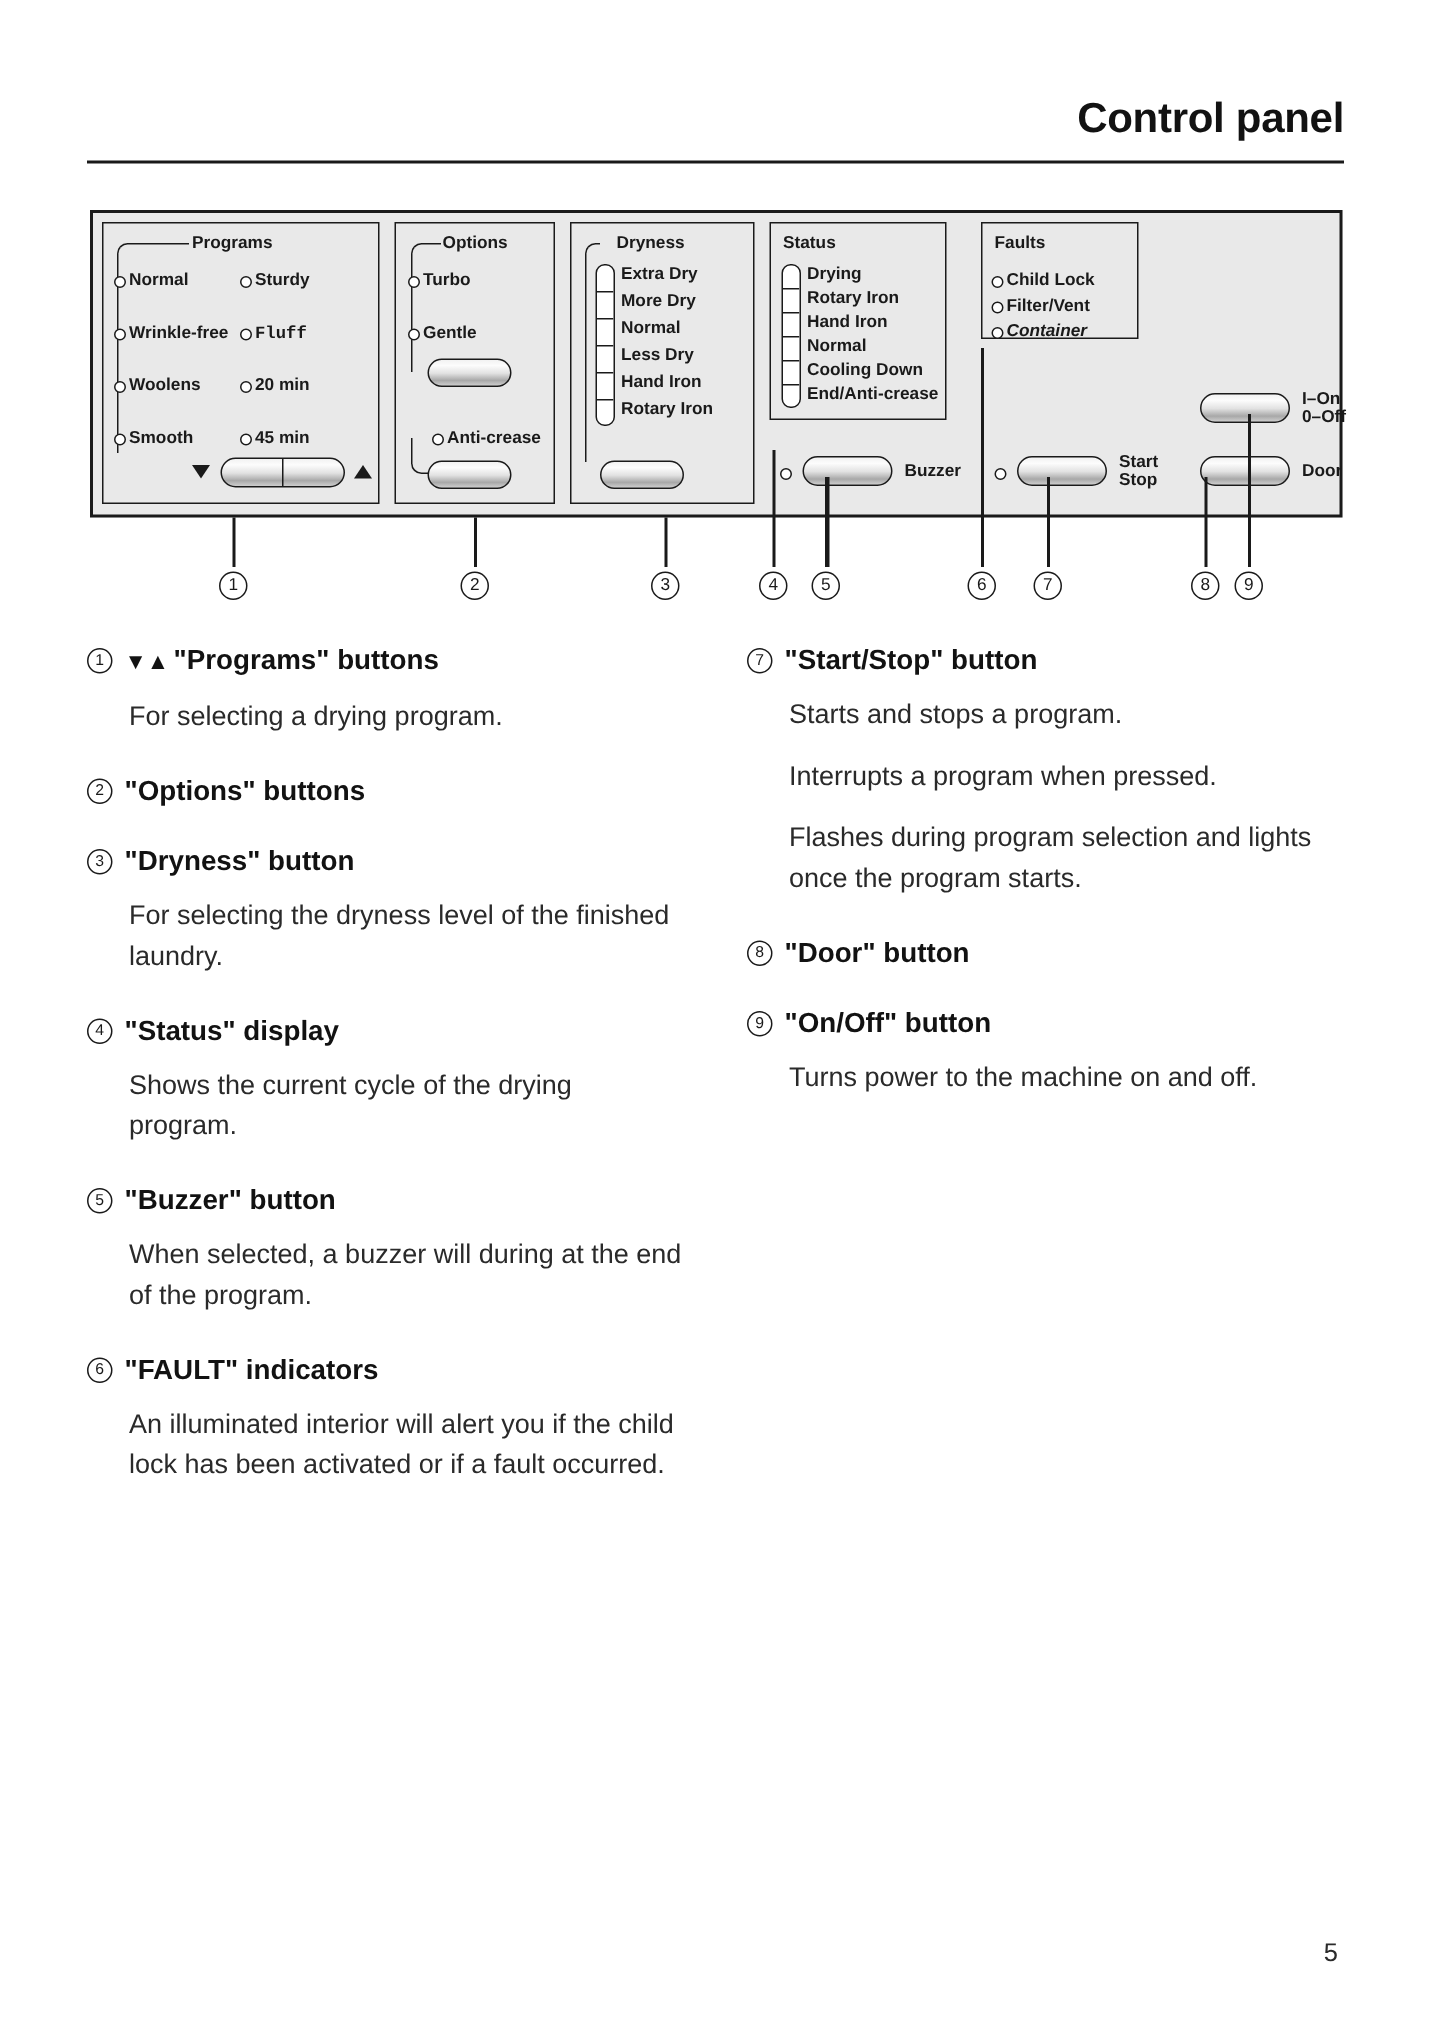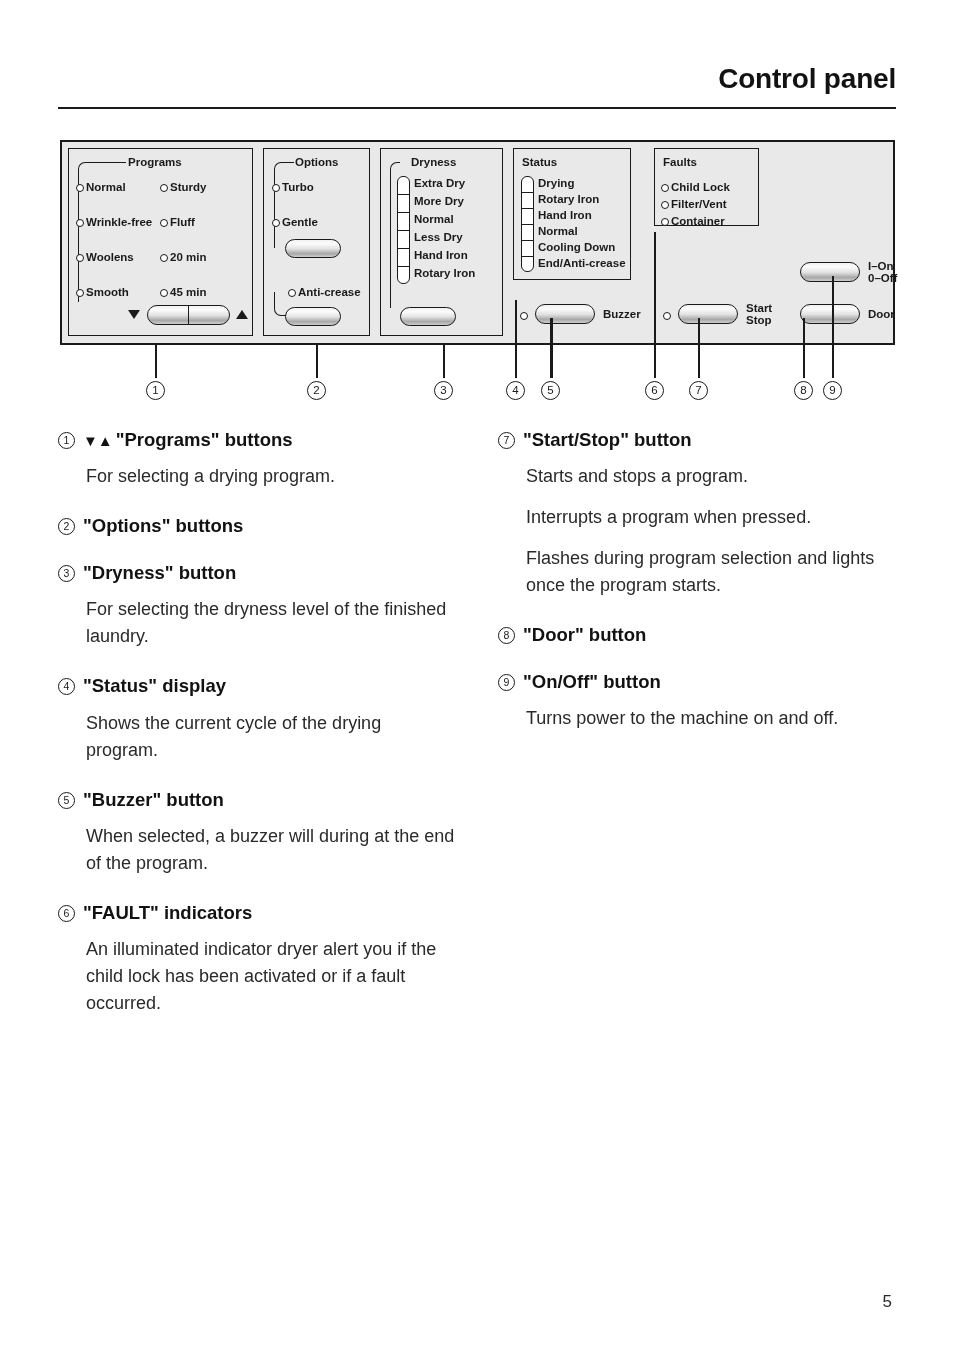--- a/index.html
+++ b/index.html
@@ -271,21 +271,21 @@
   <div class="led" style="left:16px; top:79px;"></div>
   <div class="opt-label" style="left:26px; top:76px;">Wrinkle-free</div>
   <div class="led" style="left:16px; top:114px;"></div>
   <div class="opt-label" style="left:26px; top:111px;">Woolens</div>
   <div class="led" style="left:16px; top:149px;"></div>
   <div class="opt-label" style="left:26px; top:146px;">Smooth</div>
 
   <div class="led" style="left:100px; top:44px;"></div>
   <div class="opt-label" style="left:110px; top:41px;">Sturdy</div>
   <div class="led" style="left:100px; top:79px;"></div>
-  <div class="opt-label" style="left:110px; top:76px;">Fluff</div>
+  <div class="opt-label" style="left:110px; top:76px;font-family:Liberation Mono, monospace;">Fluff</div>
   <div class="led" style="left:100px; top:114px;"></div>
   <div class="opt-label" style="left:110px; top:111px;">20 min</div>
   <div class="led" style="left:100px; top:149px;"></div>
   <div class="opt-label" style="left:110px; top:146px;">45 min</div>
 
   <div class="tri tri-down" style="left:68px; top:170px;"></div>
   <div class="pill" style="left:87px; top:165px; width:83px; height:20px;"></div>
   <div class="pill-split" style="left:128px; top:166px; height:18px;"></div>
   <div class="tri tri-up" style="left:176px; top:170px;"></div>
 
@@ -347,21 +347,21 @@
   </div>
 
   <div class="group-box" style="left:594px; top:8px; width:105px; height:78px;"></div>
   <div class="group-title" style="left:600px; top:16px; background:transparent;">Faults</div>
 
   <div class="led" style="left:601px; top:44px;"></div>
   <div class="opt-label" style="left:611px; top:41px;">Child Lock</div>
   <div class="led" style="left:601px; top:61px;"></div>
   <div class="opt-label" style="left:611px; top:58px;">Filter/Vent</div>
   <div class="led" style="left:601px; top:78px;"></div>
-  <div class="opt-label" style="left:611px; top:75px;">Container</div>
+  <div class="opt-label" style="left:611px; top:75px;font-style:italic;">Container</div>
 
   <div class="led" style="left:460px; top:172px;"></div>
   <div class="pill" style="left:475px; top:164px; width:60px; height:20px;"></div>
   <div class="btn-caption" style="left:543px; top:168px;">Buzzer</div>
 
   <div class="led" style="left:603px; top:172px;"></div>
   <div class="pill" style="left:618px; top:164px; width:60px; height:20px;"></div>
   <div class="btn-caption" style="left:686px; top:162px;">Start</div>
   <div class="btn-caption" style="left:686px; top:174px;">Stop</div>
 
@@ -445,21 +445,21 @@
         <p>When selected, a buzzer will during at the end of the program.</p>
       </div>
     </div>
 
     <div class="entry">
       <div class="entry-head">
         <div class="entry-num">6</div>
         <div class="entry-title">"FAULT" indicators</div>
       </div>
       <div class="entry-body">
-        <p>An illuminated indicator dryer alert you if the child lock has been activated or if a fault occurred.</p>
+        <p>An illuminated interior will alert you if the child lock has been activated or if a fault occurred.</p>
       </div>
     </div>
 
   </div>
 
   <div class="col">
 
     <div class="entry">
       <div class="entry-head">
         <div class="entry-num">7</div>

